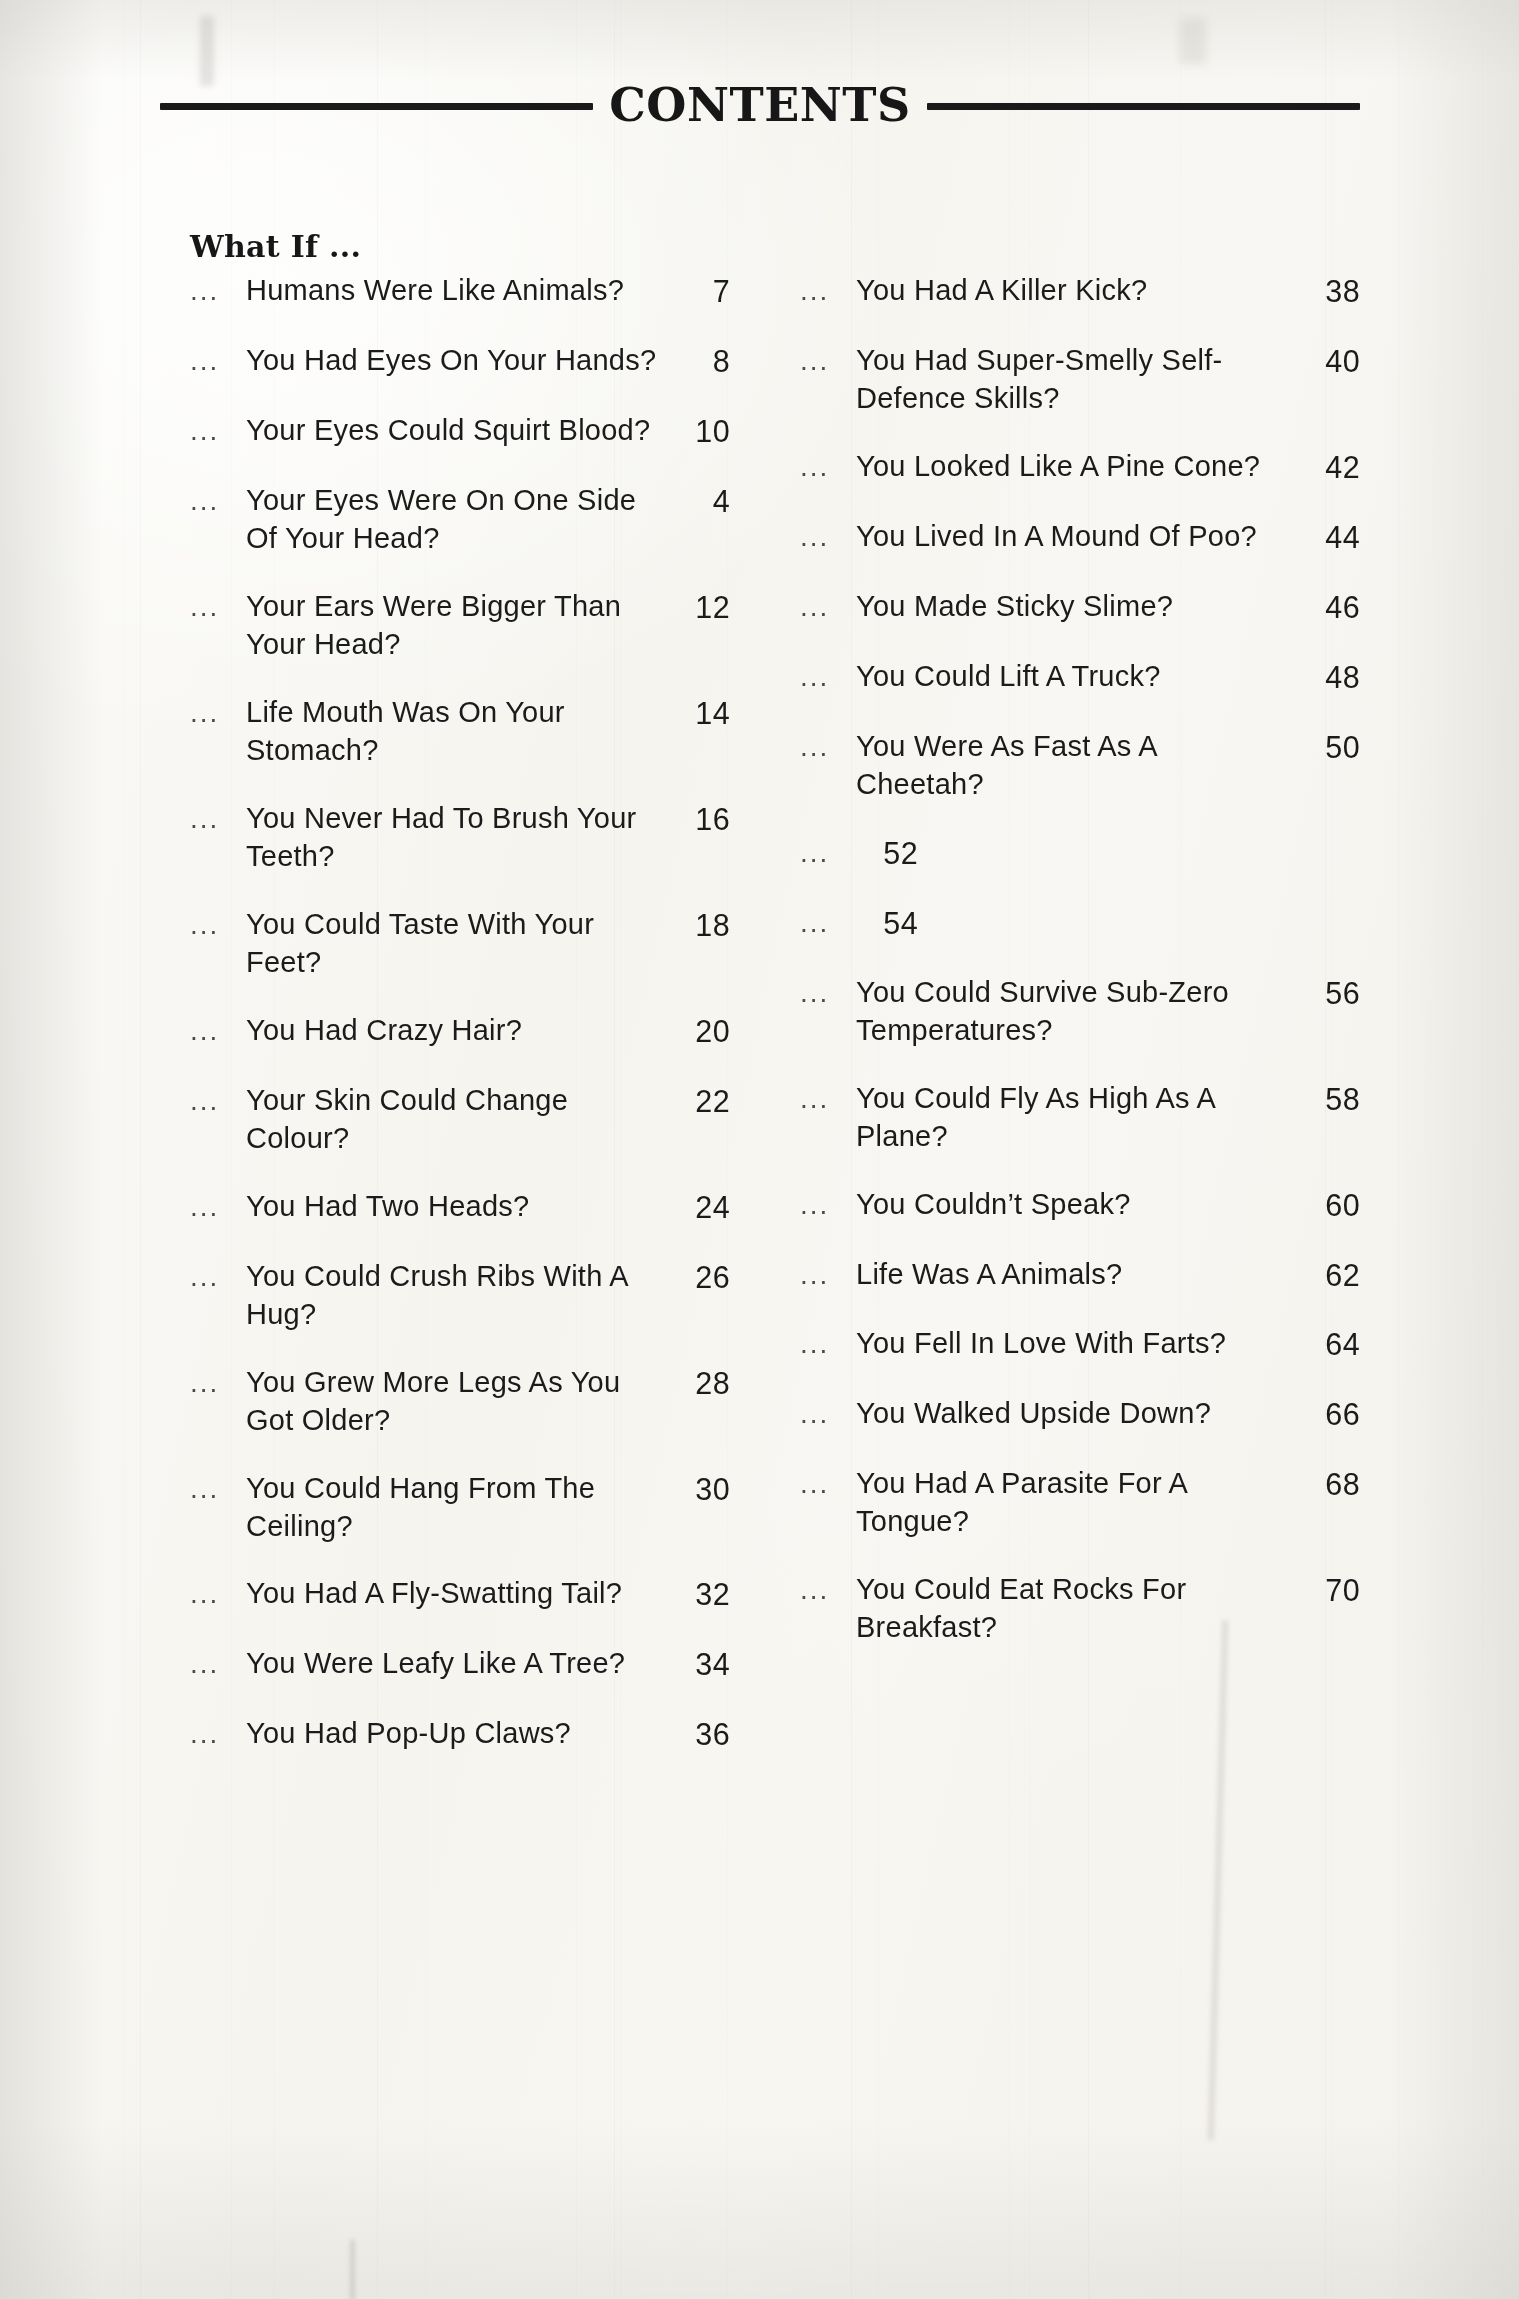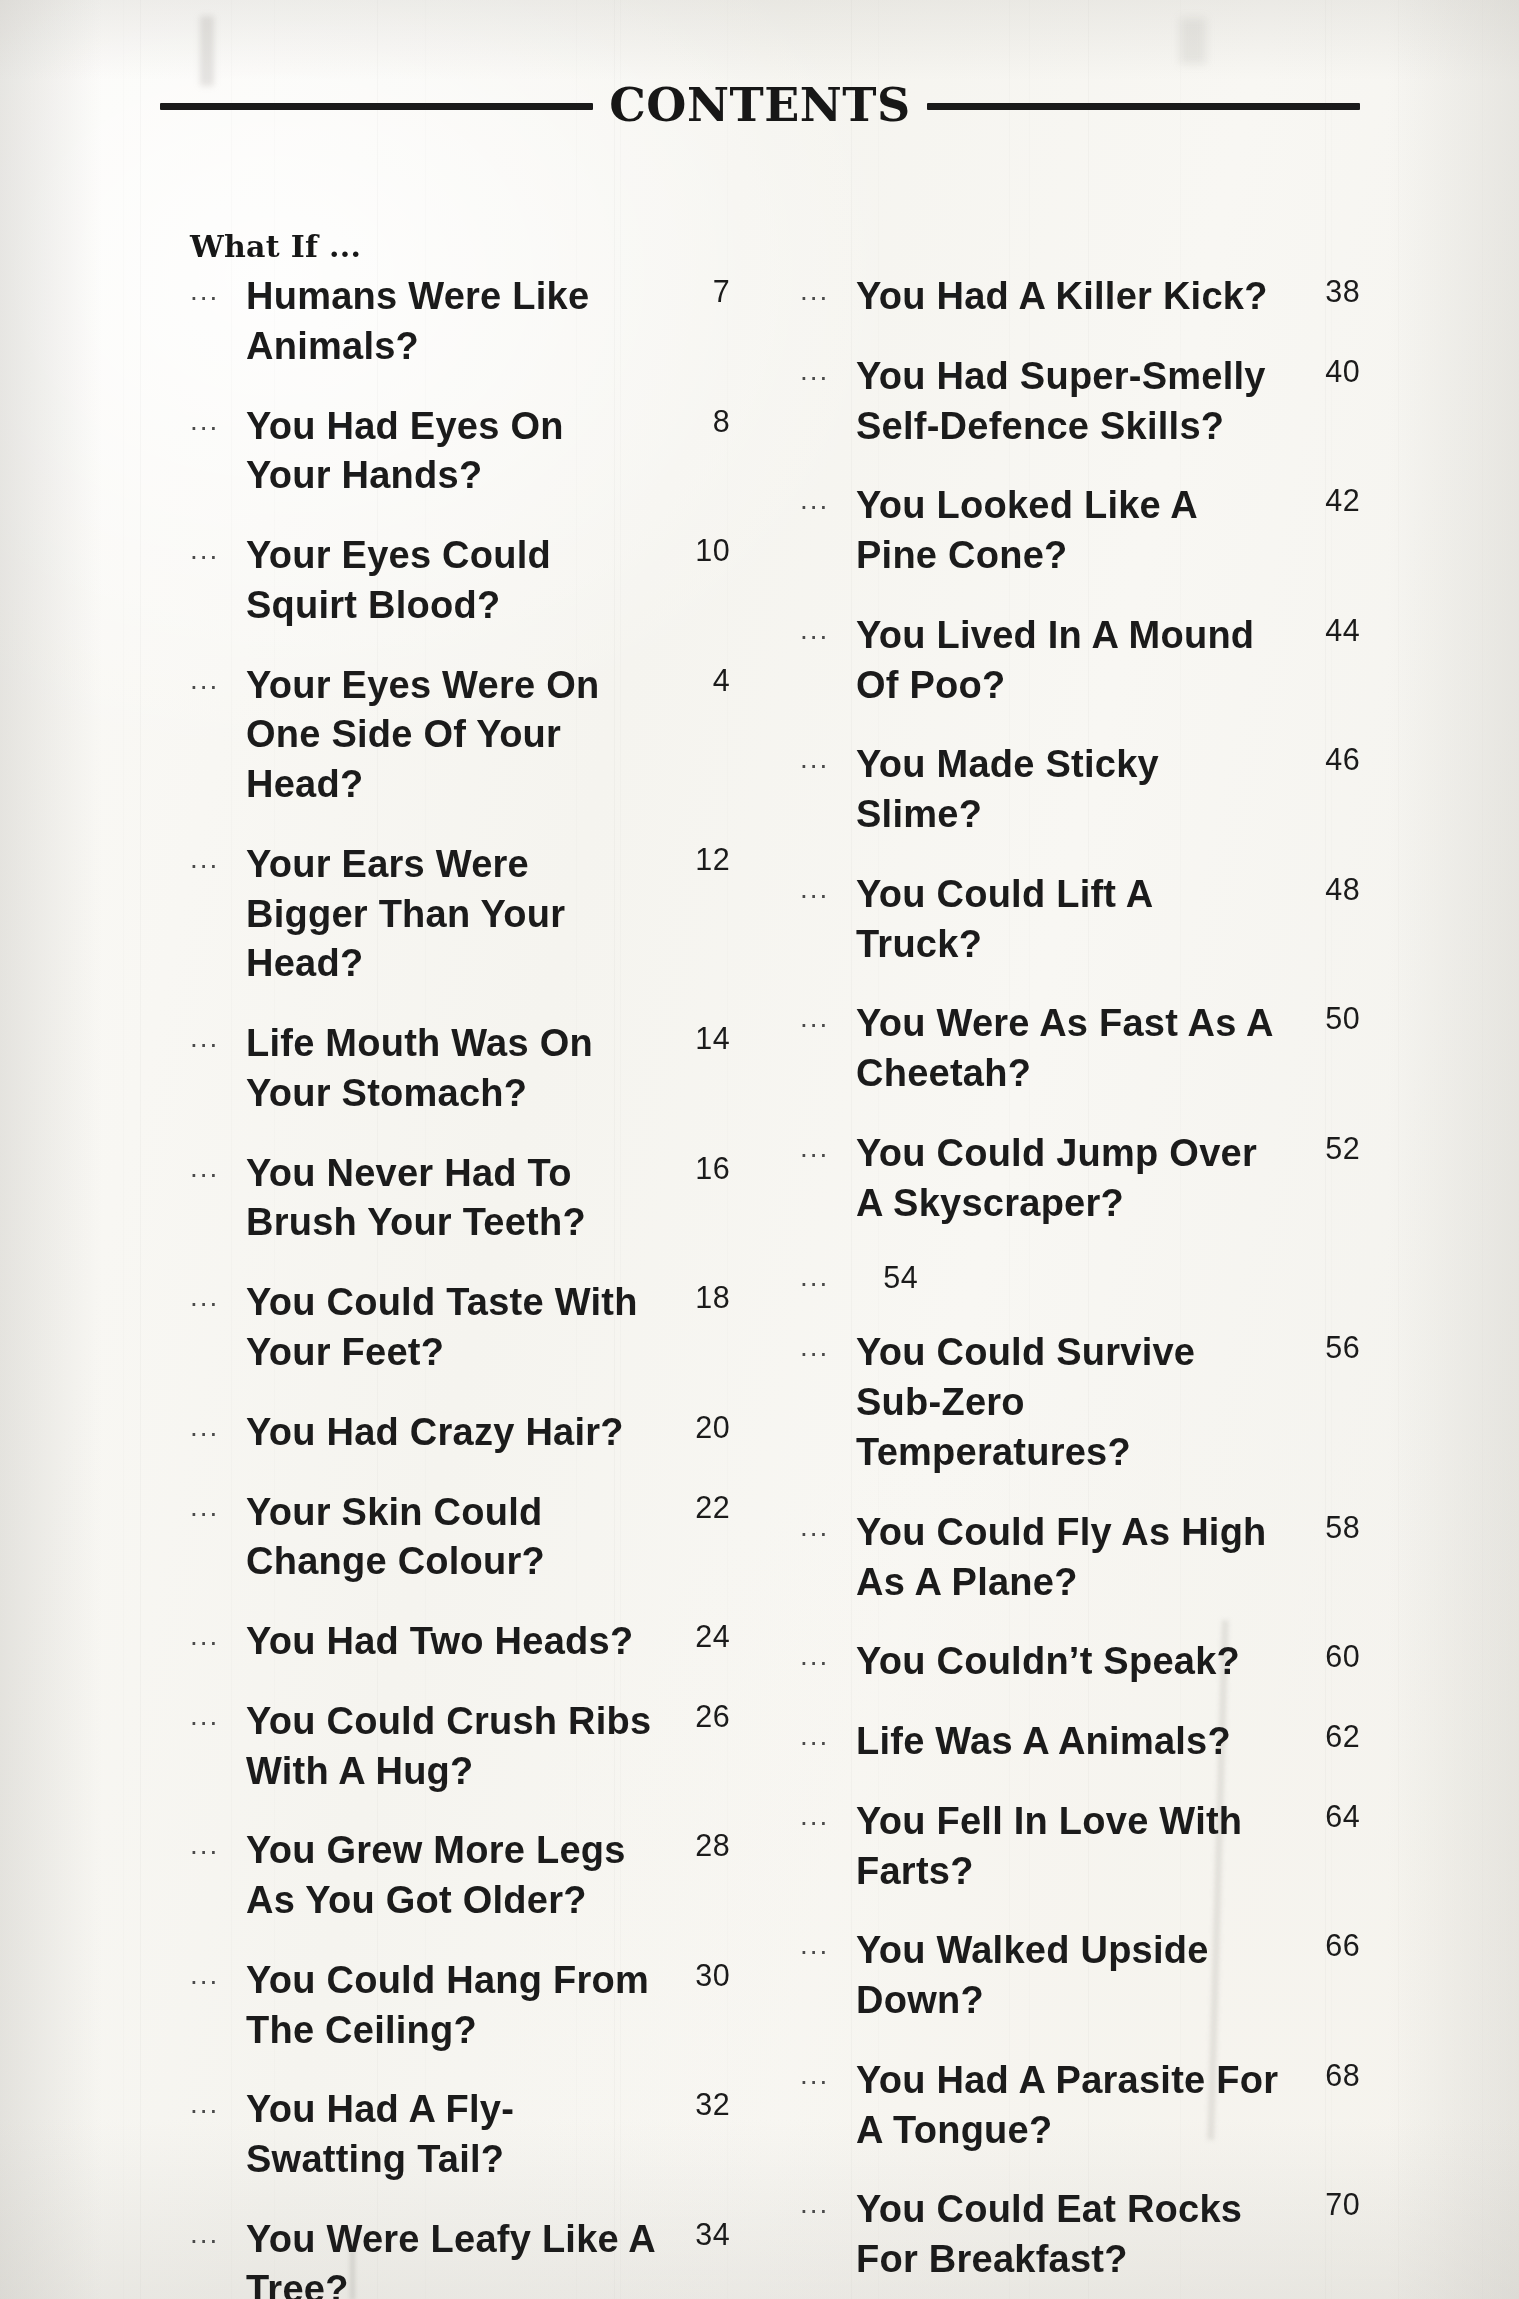--- a/index.html
+++ b/index.html
@@ -161,22 +161,22 @@
     width: 56px;
     font-size: 28px;
     line-height: 1.30;
     color: #4a4a4a;
     letter-spacing: 2px;
     padding-top: 1px;
   }
   .entry .label {
     flex: 1 1 auto;
     font-family: "Liberation Sans", sans-serif;
-    font-weight: 700;
-    font-size: 38px;
+    font-weight: 400;
+    font-size: 29px;
     line-height: 1.31;
     letter-spacing: 0.25px;
     color: #1b1b1b;
     padding-right: 10px;
   }
   .entry .pageno {
     flex: 0 0 auto;
     width: 62px;
     text-align: right;
     font-family: "Liberation Sans", sans-serif;
@@ -333,21 +333,20 @@
         <span class="label">You Could Lift A Truck?</span>
         <span class="pageno">48</span>
       </div>
       <div class="entry">
         <span class="dots">...</span>
         <span class="label">You Were As Fast As A Cheetah?</span>
         <span class="pageno">50</span>
       </div>
       <div class="entry">
         <span class="dots">...</span>
-        <span class="label">You Could Jump Over A Skyscraper?</span>
         <span class="pageno">52</span>
       </div>
       <div class="entry">
         <span class="dots">...</span>
         <span class="pageno">54</span>
       </div>
       <div class="entry">
         <span class="dots">...</span>
         <span class="label">You Could Survive Sub-Zero Temperatures?</span>
         <span class="pageno">56</span>

